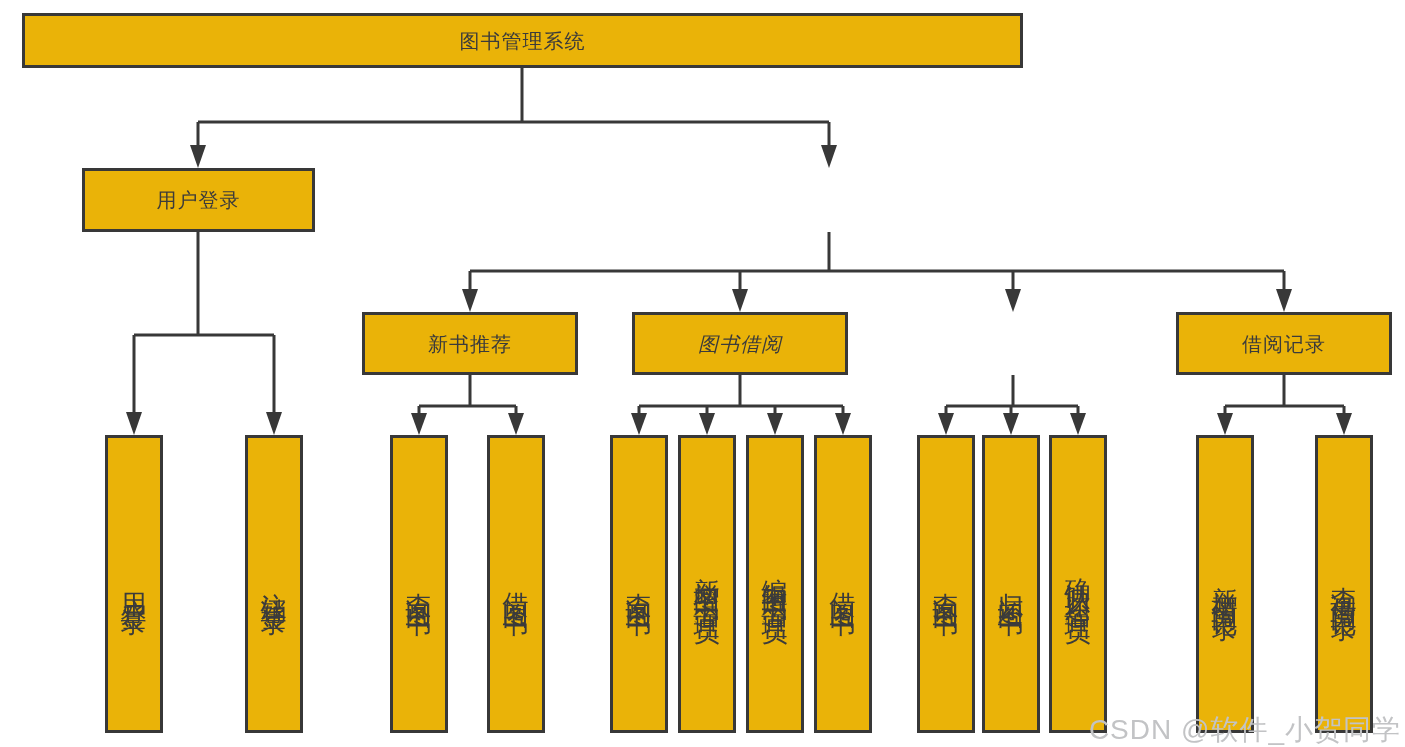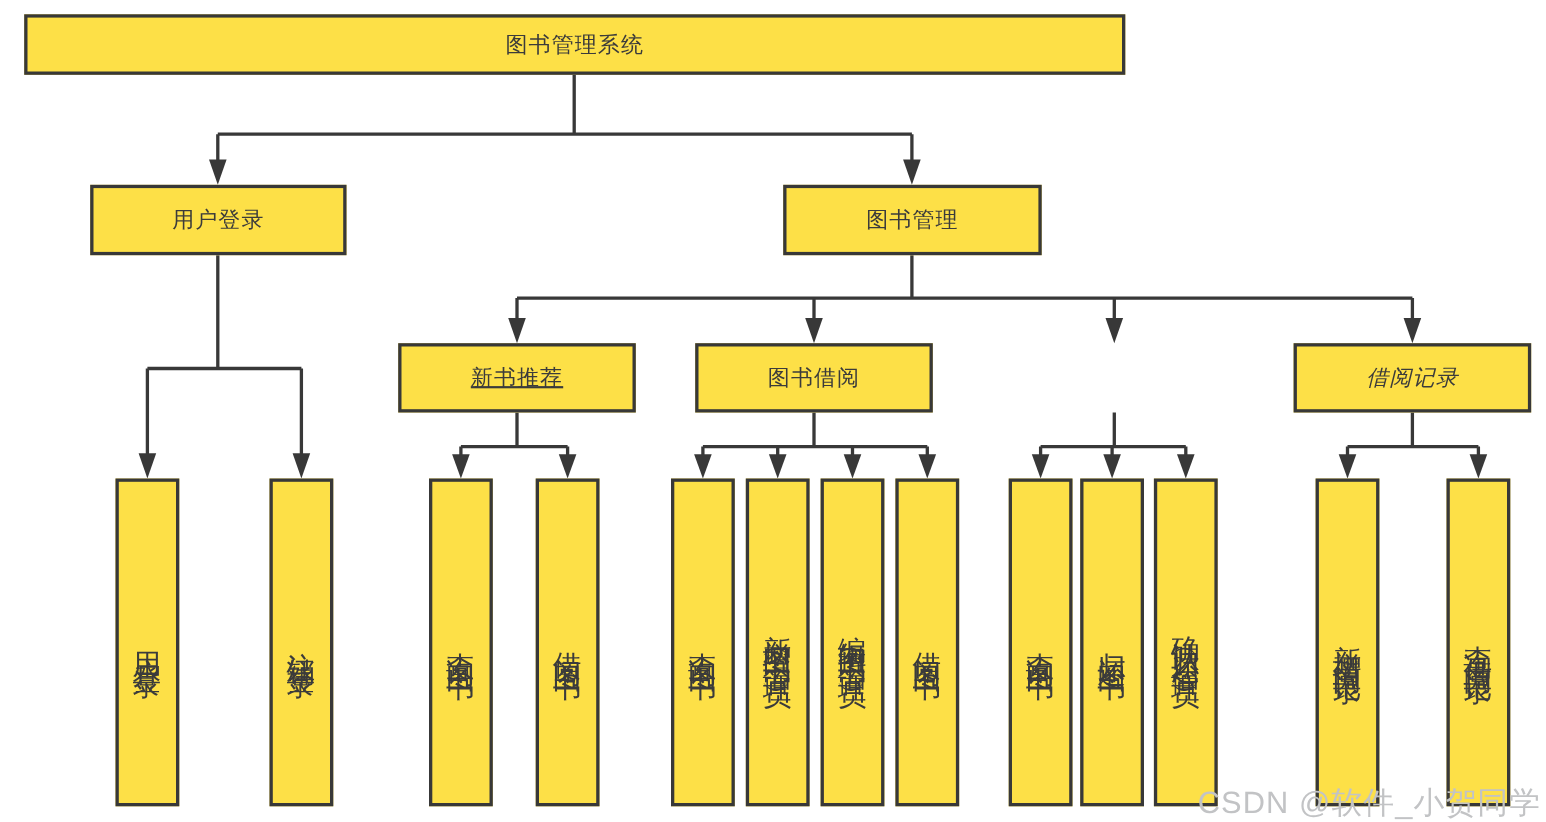--- a/index.html
+++ b/index.html
@@ -24,21 +24,21 @@
     width: 1405px; height: 747px;
   }
   .wires path {
     fill: none;
     stroke: var(--line);
     stroke-width: 3;
   }
   .wires polygon { fill: var(--line); }
   .node {
     position: absolute;
-    background: #fde047;
+    background: #eab308;
     border: 3px solid var(--line);
     color: var(--text);
     display: flex;
     align-items: center;
     justify-content: center;
     text-align: center;
   }
   .node.h {
     font-size: 20px;
     letter-spacing: 1px;
@@ -99,25 +99,24 @@
     <polygon points="1070,413 1086,413 1078,435"></polygon>
 
     <path d="M1284,375 V406 M1225,406 H1344 M1225,406 V414 M1344,406 V414"></path>
     <polygon points="1217,413 1233,413 1225,435"></polygon>
     <polygon points="1336,413 1352,413 1344,435"></polygon>
   </svg>
 
   <div class="node h" style="left:22px; top:13px; width:1001px; height:55px;">图书管理系统</div>
 
   <div class="node h" style="left:82px; top:168px; width:233px; height:64px;">用户登录</div>
-  <div class="node h" style="left:712px; top:168px; width:235px; height:64px;">图书管理</div>
 
-  <div class="node h" style="left:362px; top:312px; width:216px; height:63px;text-decoration:underline;">新书推荐</div>
-  <div class="node h" style="left:632px; top:312px; width:216px; height:63px;">图书借阅</div>
-  <div class="node h" style="left:1176px; top:312px; width:216px; height:63px;font-style:italic;">借阅记录</div>
+  <div class="node h" style="left:362px; top:312px; width:216px; height:63px;">新书推荐</div>
+  <div class="node h" style="left:632px; top:312px; width:216px; height:63px;font-style:italic;">图书借阅</div>
+  <div class="node h" style="left:1176px; top:312px; width:216px; height:63px;">借阅记录</div>
 
   <div class="node v" style="left:105px; top:435px; width:58px; height:298px;">用户登录</div>
   <div class="node v" style="left:245px; top:435px; width:58px; height:298px;">注销登录</div>
 
   <div class="node v" style="left:390px; top:435px; width:58px; height:298px;">查询图书</div>
   <div class="node v" style="left:487px; top:435px; width:58px; height:298px;">借阅图书</div>
 
   <div class="node v" style="left:610px; top:435px; width:58px; height:298px;">查询图书</div>
   <div class="node v" style="left:678px; top:435px; width:58px; height:298px;">新增图书（管理员）</div>
   <div class="node v" style="left:746px; top:435px; width:58px; height:298px;">编辑图书（管理员）</div>

